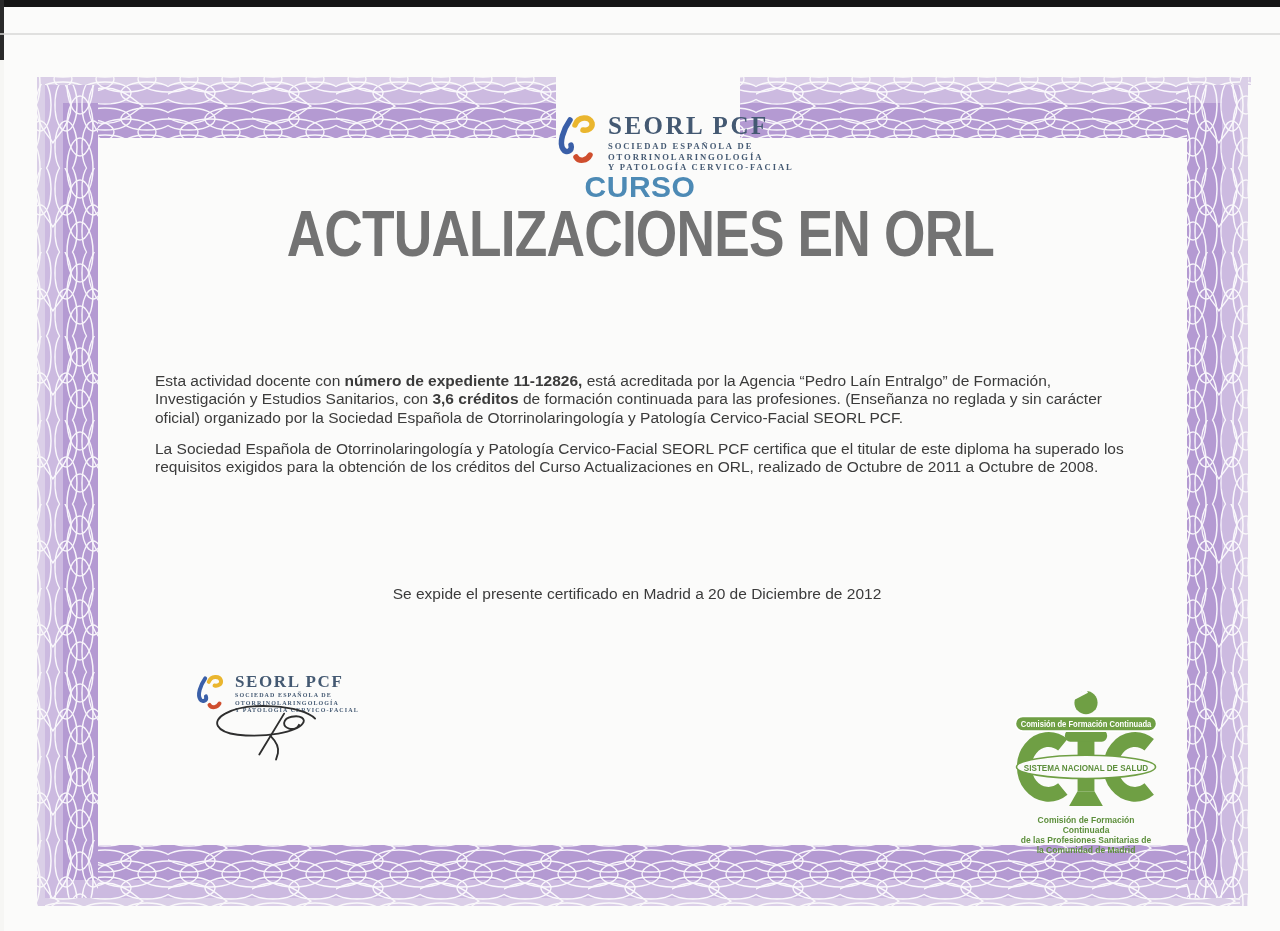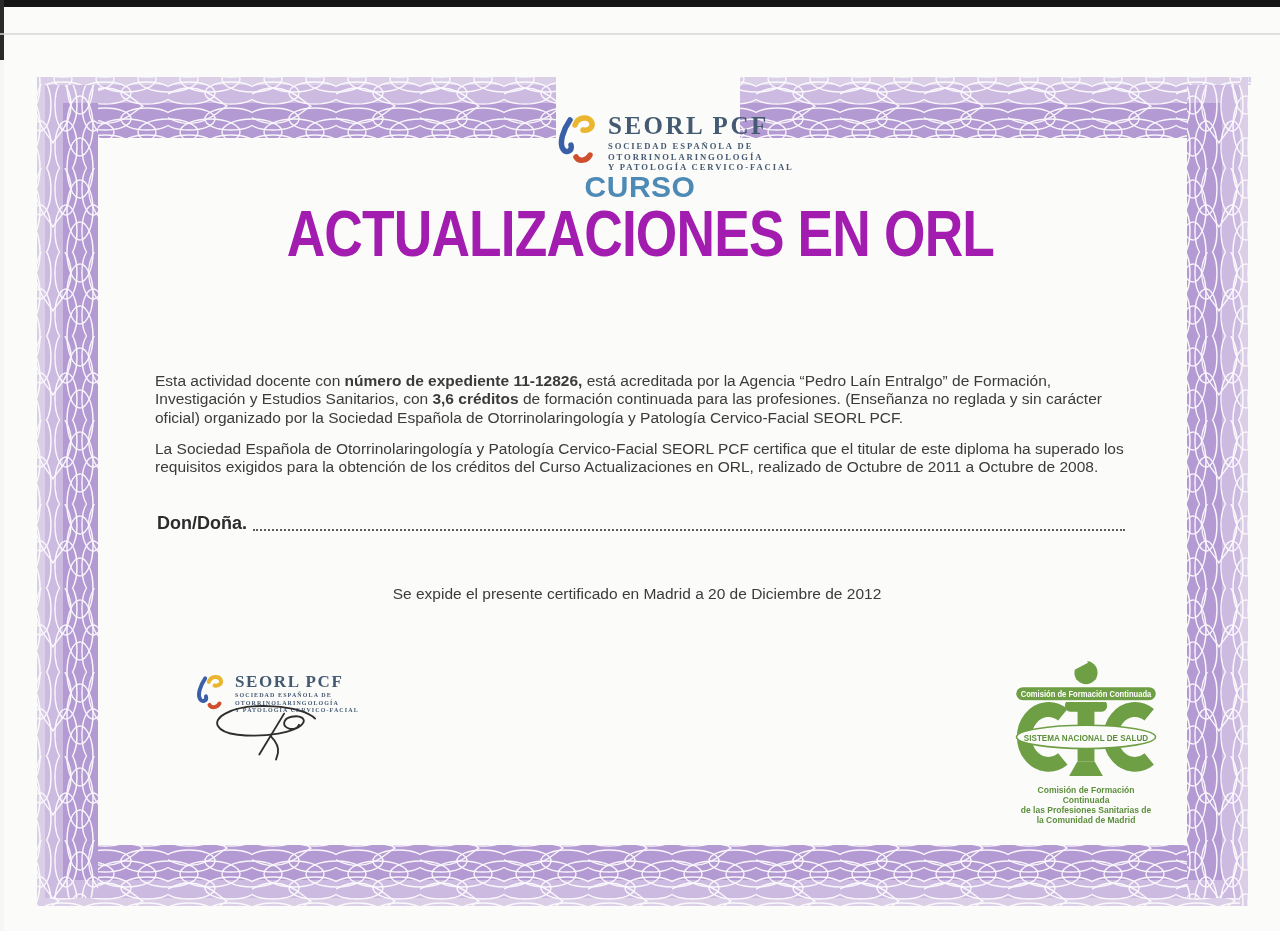--- a/index.html
+++ b/index.html
@@ -19,21 +19,21 @@
   .logo-top .logo-name{font-size:25px;line-height:26px;}
   .logo-sub{font-family:"Liberation Serif",serif;font-weight:bold;color:#445972;}
   .logo-top .logo-sub{font-size:8.6px;letter-spacing:1.9px;line-height:10.5px;margin-top:2px;}
   .logo-small{left:193px;top:645px;}
   .logo-small .logo-name{font-size:17px;line-height:18px;letter-spacing:1.6px;}
   .logo-small .logo-sub{font-size:6px;letter-spacing:1.1px;line-height:7.5px;margin-top:1px;}
 
   
   .kicker{position:absolute;left:0;top:170px;width:1280px;text-align:center;
           color:#4d8ab5;font-size:30px;font-weight:bold;letter-spacing:.5px;}
-  .main-title{position:absolute;left:0;top:196px;width:1280px;text-align:center;color:#a21caf;}
+  .main-title{position:absolute;left:0;top:196px;width:1280px;text-align:center;color:#737373;}
   .main-title span{display:inline-block;font-size:65px;font-weight:bold;letter-spacing:-1px;
           transform:scaleX(.82);transform-origin:center;}
   .subtitle{position:absolute;left:0;top:278px;width:1280px;text-align:center;color:#6e6e6e;}
   .subtitle span{display:inline-block;font-size:28px;transform:scaleX(.95);transform-origin:center;}
 
   
   .para{position:absolute;left:155px;width:975px;font-size:15.5px;line-height:18.8px;color:#3b3b3b;}
   .p1{top:356px;} .p2{top:424px;}
   .b{font-weight:bold;}
 
@@ -49,21 +49,21 @@
   .issue-line{position:absolute;left:0;top:585px;width:1274px;text-align:center;
               font-size:15.5px;color:#3b3b3b;}
 
   
   .sig-svg{position:absolute;left:183px;top:700px;}
   .sig-block{position:absolute;left:117px;top:761px;width:290px;text-align:center;color:#2e2e2e;}
   .sig-name{font-size:15.5px;font-weight:bold;line-height:17px;}
   .sig-role{font-size:14px;line-height:15.5px;}
 
   
-  .cfc{position:absolute;left:1014px;top:660px;width:144px;text-align:center;}
+  .cfc{position:absolute;left:1014px;top:690px;width:144px;text-align:center;}
   .cfc-caption{margin-top:3px;color:#5d8f3c;font-weight:bold;font-size:8.5px;line-height:10px;}
 </style>
 </head>
 <body>
 
 <div class="scan">
   <div class="paper"></div>
   <div class="scan-top-bar"></div>
   <div class="scan-left-edge"></div>
   <div class="scan-top-line"></div>
@@ -143,24 +143,20 @@
 
   <div class="kicker">CURSO</div>
   <div class="main-title">
     <span>ACTUALIZACIONES EN ORL</span>
   </div>
 
   <p class="para p1"><span>Esta actividad docente con </span><span class="b">número de expediente 11-12826,</span><span> está acreditada por la Agencia “Pedro Laín Entralgo” de Formación, Investigación y Estudios Sanitarios, con </span><span class="b">3,6 créditos</span><span> de formación continuada para las profesiones. (Enseñanza no reglada y sin carácter oficial) organizado por la Sociedad Española de Otorrinolaringología y Patología Cervico-Facial SEORL PCF.</span></p>
 
   <p class="para p2">La Sociedad Española de Otorrinolaringología y Patología Cervico-Facial SEORL PCF certifica que el titular de este diploma ha superado los requisitos exigidos para la obtención de los créditos del Curso Actualizaciones en ORL, realizado de Octubre de 2011 a Octubre de 2008.</p>
 
-  <div class="recipient-row">
-    <span class="don-label">Don/Doña.</span>
-    <span class="leader"></span>
-  </div>
 
   <div class="issue-line">Se expide el presente certificado en Madrid a 20 de Diciembre de 2012</div>
 
   <div class="logo logo-small">
     <svg width="33" height="38" viewBox="0 0 46 52">
       <g fill="none" stroke-linecap="round">
         <path d="M17,7 C10,17 6,30 10,36 C13,41 20,38 18,32" stroke="#3a5fa8" stroke-width="5.5"></path>
         <path d="M22,12 C25,3 37,3 39,10 C40,15 35,18 30,17" stroke="#eab62f" stroke-width="5.5"></path>
         <path d="M23,44 C26,49 34,48 37,42" stroke="#cf4e2e" stroke-width="5.5"></path>
       </g>

